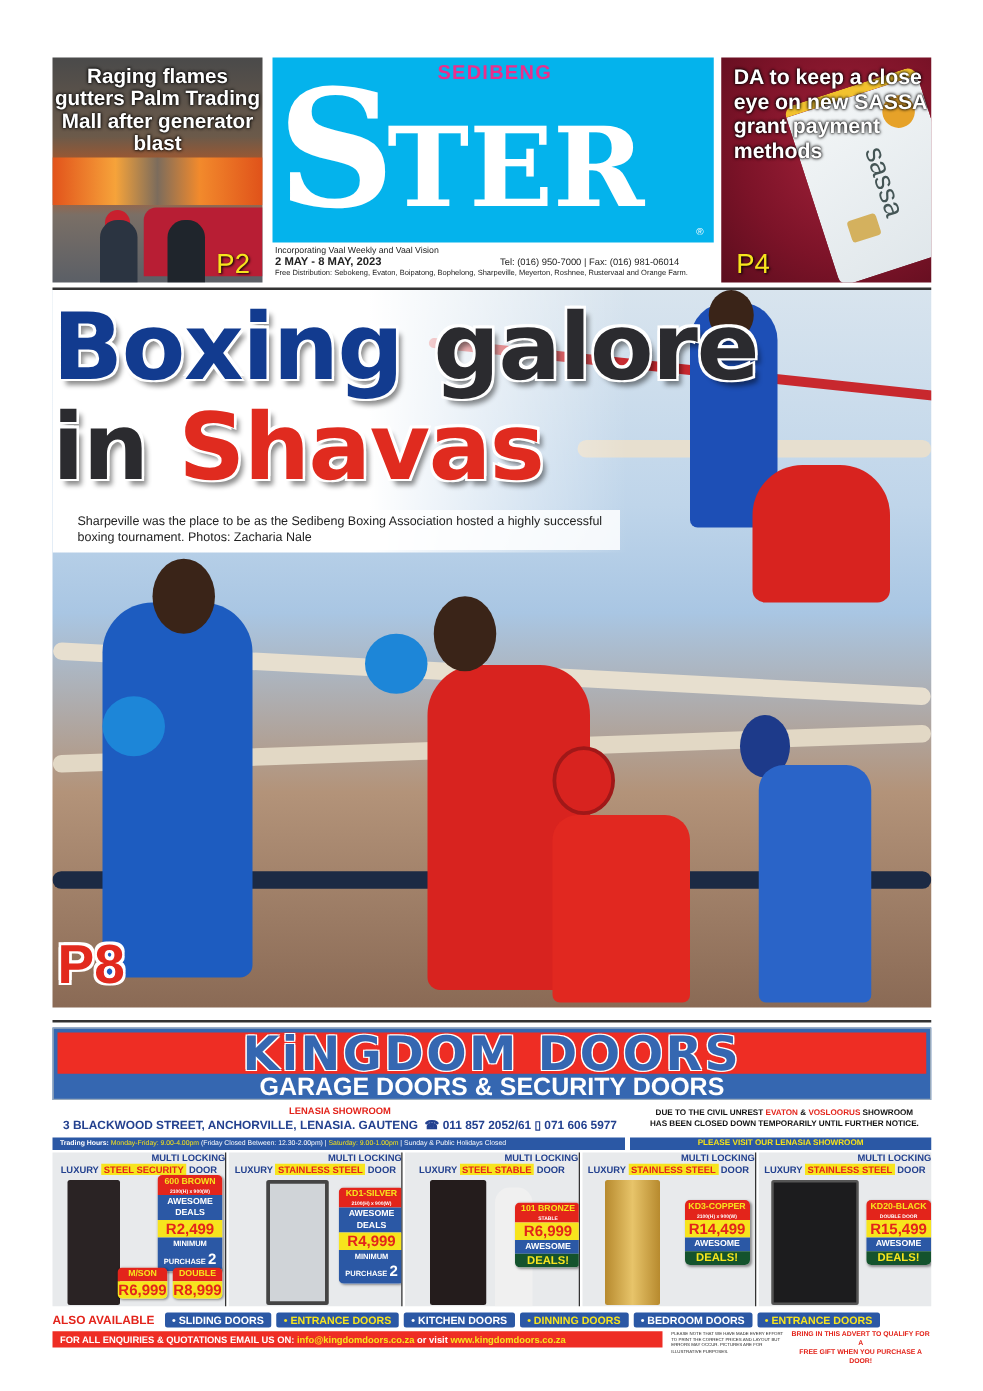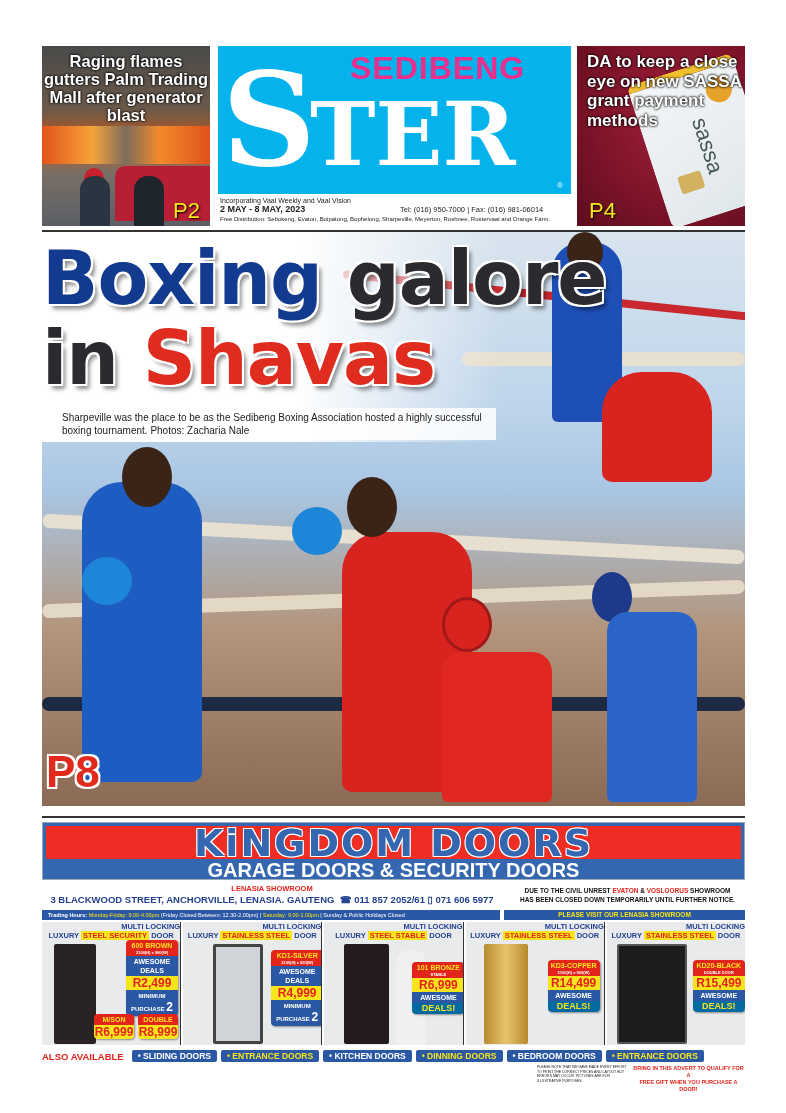--- a/index.html
+++ b/index.html
@@ -15,21 +15,21 @@
 .teaser-title{position:absolute;left:0;right:0;top:6px;text-align:center;color:#fff;font-weight:bold;font-size:16.5px;line-height:18px;text-shadow:0 0 3px #000,0 0 2px #000}
 .page-ref{position:absolute;font-weight:400;font-size:22px;color:#f6e51d;text-shadow:1px 1px 2px #000}
 .teaser-right{left:577px;width:168px;background:radial-gradient(ellipse at 60% 40%,#a3213a 0%,#7c1328 60%,#5b0d1d 100%)}
 .teaser-right .card{position:absolute;left:70px;top:20px;width:110px;height:150px;background:linear-gradient(160deg,#f3f6f7,#dfe6ea);border-radius:8px;transform:rotate(-18deg);border-top:8px solid #f2c22e}
 .teaser-right .card .chip{position:absolute;left:20px;bottom:30px;width:24px;height:18px;background:#d4b15e;border-radius:3px}
 .teaser-right .card .logo{position:absolute;right:10px;top:10px;width:26px;height:26px;border-radius:50%;background:#e6a229}
 .teaser-right .card .sassa{position:absolute;left:30px;top:60px;font-size:22px;color:#455;transform:rotate(90deg)}
 .teaser-right .teaser-title{text-align:left;left:10px;font-size:17px;line-height:19.5px}
 
 .masthead{position:absolute;left:218px;top:46px;width:353px;height:148px;background:#04b3ec}
-.masthead .sedibeng{position:absolute;left:132px;top:4px;color:#ea2f8c;font-weight:900;font-size:32px;letter-spacing:1px}
+.masthead .sedibeng{position:absolute;left:132px;top:4px;color:#ea2f8c;font-weight:900;font-size:16px;letter-spacing:1px}
 .masthead .ster{position:absolute;left:4px;top:4px;color:#fff;font-family:"DejaVu Serif",serif;font-weight:bold;font-size:130px;line-height:140px;letter-spacing:-6px}
 .masthead .ster .rest{font-size:88px;letter-spacing:0}
 .masthead .reg{position:absolute;right:8px;bottom:4px;color:#fff;font-size:8px}
 .mast-info{position:absolute;left:220px;top:196px;width:355px;font-size:7px;color:#222;line-height:9px}
 .mast-info .date{font-size:9px;font-weight:bold}
 .mast-info .tel{position:absolute;left:180px;top:9px;font-size:7.5px}
 .mast-info .dist{font-size:6px;margin-top:1px}
 
 .rule{position:absolute;left:42px;width:703px;height:2px;background:#333}
 .lead{position:absolute;left:42px;top:232px;width:703px;height:574px;overflow:hidden;background:linear-gradient(180deg,#d8e4ee 0%,#bfd5ea 30%,#a9c6e3 45%,#b39379 70%,#8a6a55 100%)}
@@ -60,21 +60,21 @@
 .panel .lux{text-align:center;font-size:7.5px;font-weight:bold;color:#23418f;line-height:10px}
 .panel .lux .hl{background:#f7e41d;color:#e3241b;padding:0 2px}
 .door{position:absolute;border-radius:2px}
 .tag{position:absolute;width:52px;border-radius:4px;overflow:hidden;text-align:center;font-weight:bold;box-shadow:1px 1px 2px rgba(0,0,0,.4)}
 .tag .t-red{background:#e3241b;color:#f7e41d;font-size:7px;line-height:9px;padding:1px}
 .tag .t-red small{display:block;color:#fff;font-size:4px;line-height:5px}
 .tag .t-blue{background:#2b58a5;color:#fff;font-size:7px;line-height:9px;padding:1px}
 .tag .t-price{background:#f7e41d;color:#e3241b;font-size:12px;line-height:14px}
 .tag .t-min{background:#2b58a5;color:#fff;font-size:6px;line-height:11px;padding:1px}
 .tag .t-min b{font-size:12px}
-.tag .t-deals{background:#0369a1;color:#f7e41d;font-size:9px;line-height:11px}
+.tag .t-deals{background:#14532d;color:#f7e41d;font-size:9px;line-height:11px}
 .ad-also{position:absolute;left:0;top:231px;width:703px;height:14px;display:flex;align-items:center;gap:4px;font-size:9px}
 .ad-also .lbl{color:#e3241b;font-weight:900;font-size:9.5px;margin-right:4px}
 .chip{background:#2b58a5;color:#fff;font-weight:bold;font-size:8.5px;padding:1px 6px;border-radius:2px;white-space:nowrap}
 .chip.yel{color:#f7e41d}
 .ad-email{position:absolute;left:0;top:247px;width:488px;height:13px;background:#ee2d24;color:#fff;font-size:7.5px;font-weight:bold;line-height:13px;padding-left:6px;white-space:nowrap}
 .ad-email .yel{color:#f7e41d}
 .ad-fine{position:absolute;left:495px;top:247px;width:90px;font-size:3.5px;line-height:4.5px;color:#222}
 .ad-gift{position:absolute;left:590px;top:247px;width:113px;font-size:5.5px;line-height:7px;color:#e3241b;font-weight:bold;text-align:center}
 </style>
 </head>
@@ -236,18 +236,19 @@
 
   <div class="ad-also">
     <span class="lbl">ALSO AVAILABLE</span>
     <span class="chip">• SLIDING DOORS</span>
     <span class="chip yel">• ENTRANCE DOORS</span>
     <span class="chip">• KITCHEN DOORS</span>
     <span class="chip yel">• DINNING DOORS</span>
     <span class="chip">• BEDROOM DOORS</span>
     <span class="chip yel">• ENTRANCE DOORS</span>
   </div>
+  <div class="ad-email"><span>FOR ALL ENQUIRIES &amp; QUOTATIONS EMAIL US ON: </span><span class="yel">info@kingdomdoors.co.za</span><span> or visit </span><span class="yel">www.kingdomdoors.co.za</span></div>
   <div class="ad-fine">PLEASE NOTE THAT WE HAVE MADE EVERY EFFORT TO PRINT THE CORRECT PRICES AND LAYOUT BUT ERRORS MAY OCCUR. PICTURES ARE FOR ILLUSTRATIVE PURPOSES.</div>
   <div class="ad-gift">
       <div>BRING IN THIS ADVERT TO QUALIFY FOR A</div>
       <div>FREE GIFT WHEN YOU PURCHASE A DOOR!</div>
     </div>
 </div>
 
 </body></html>

